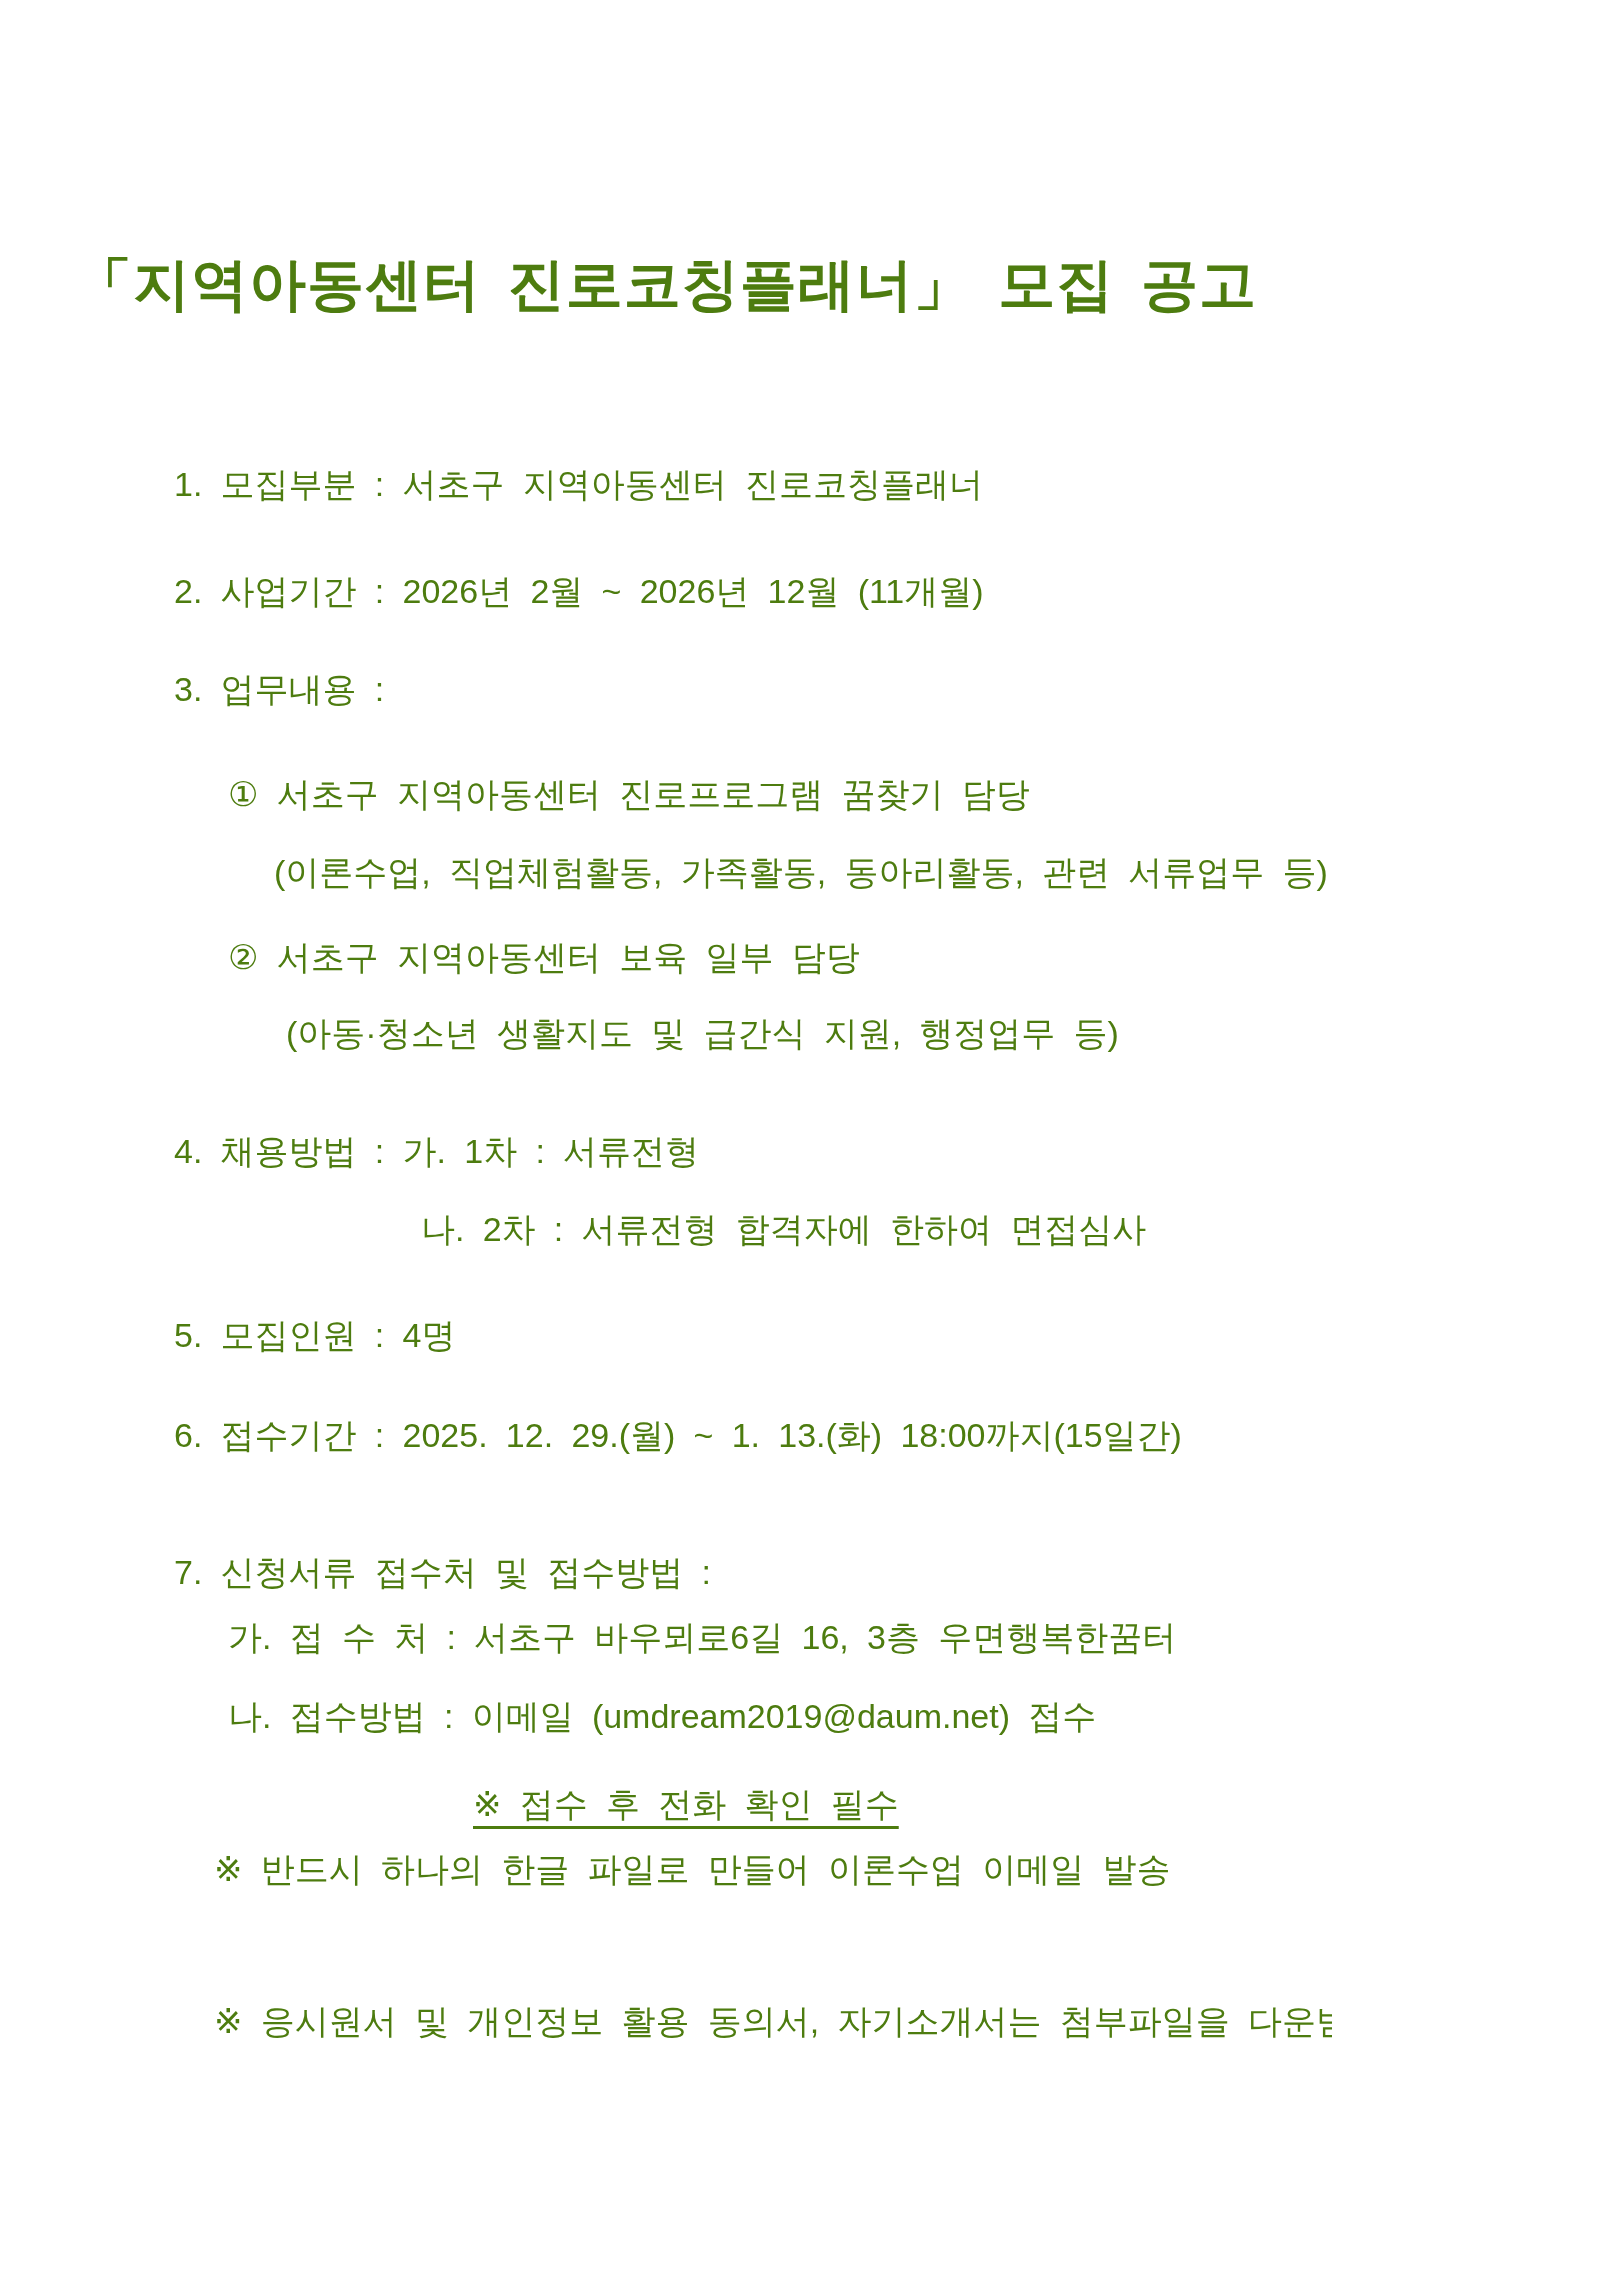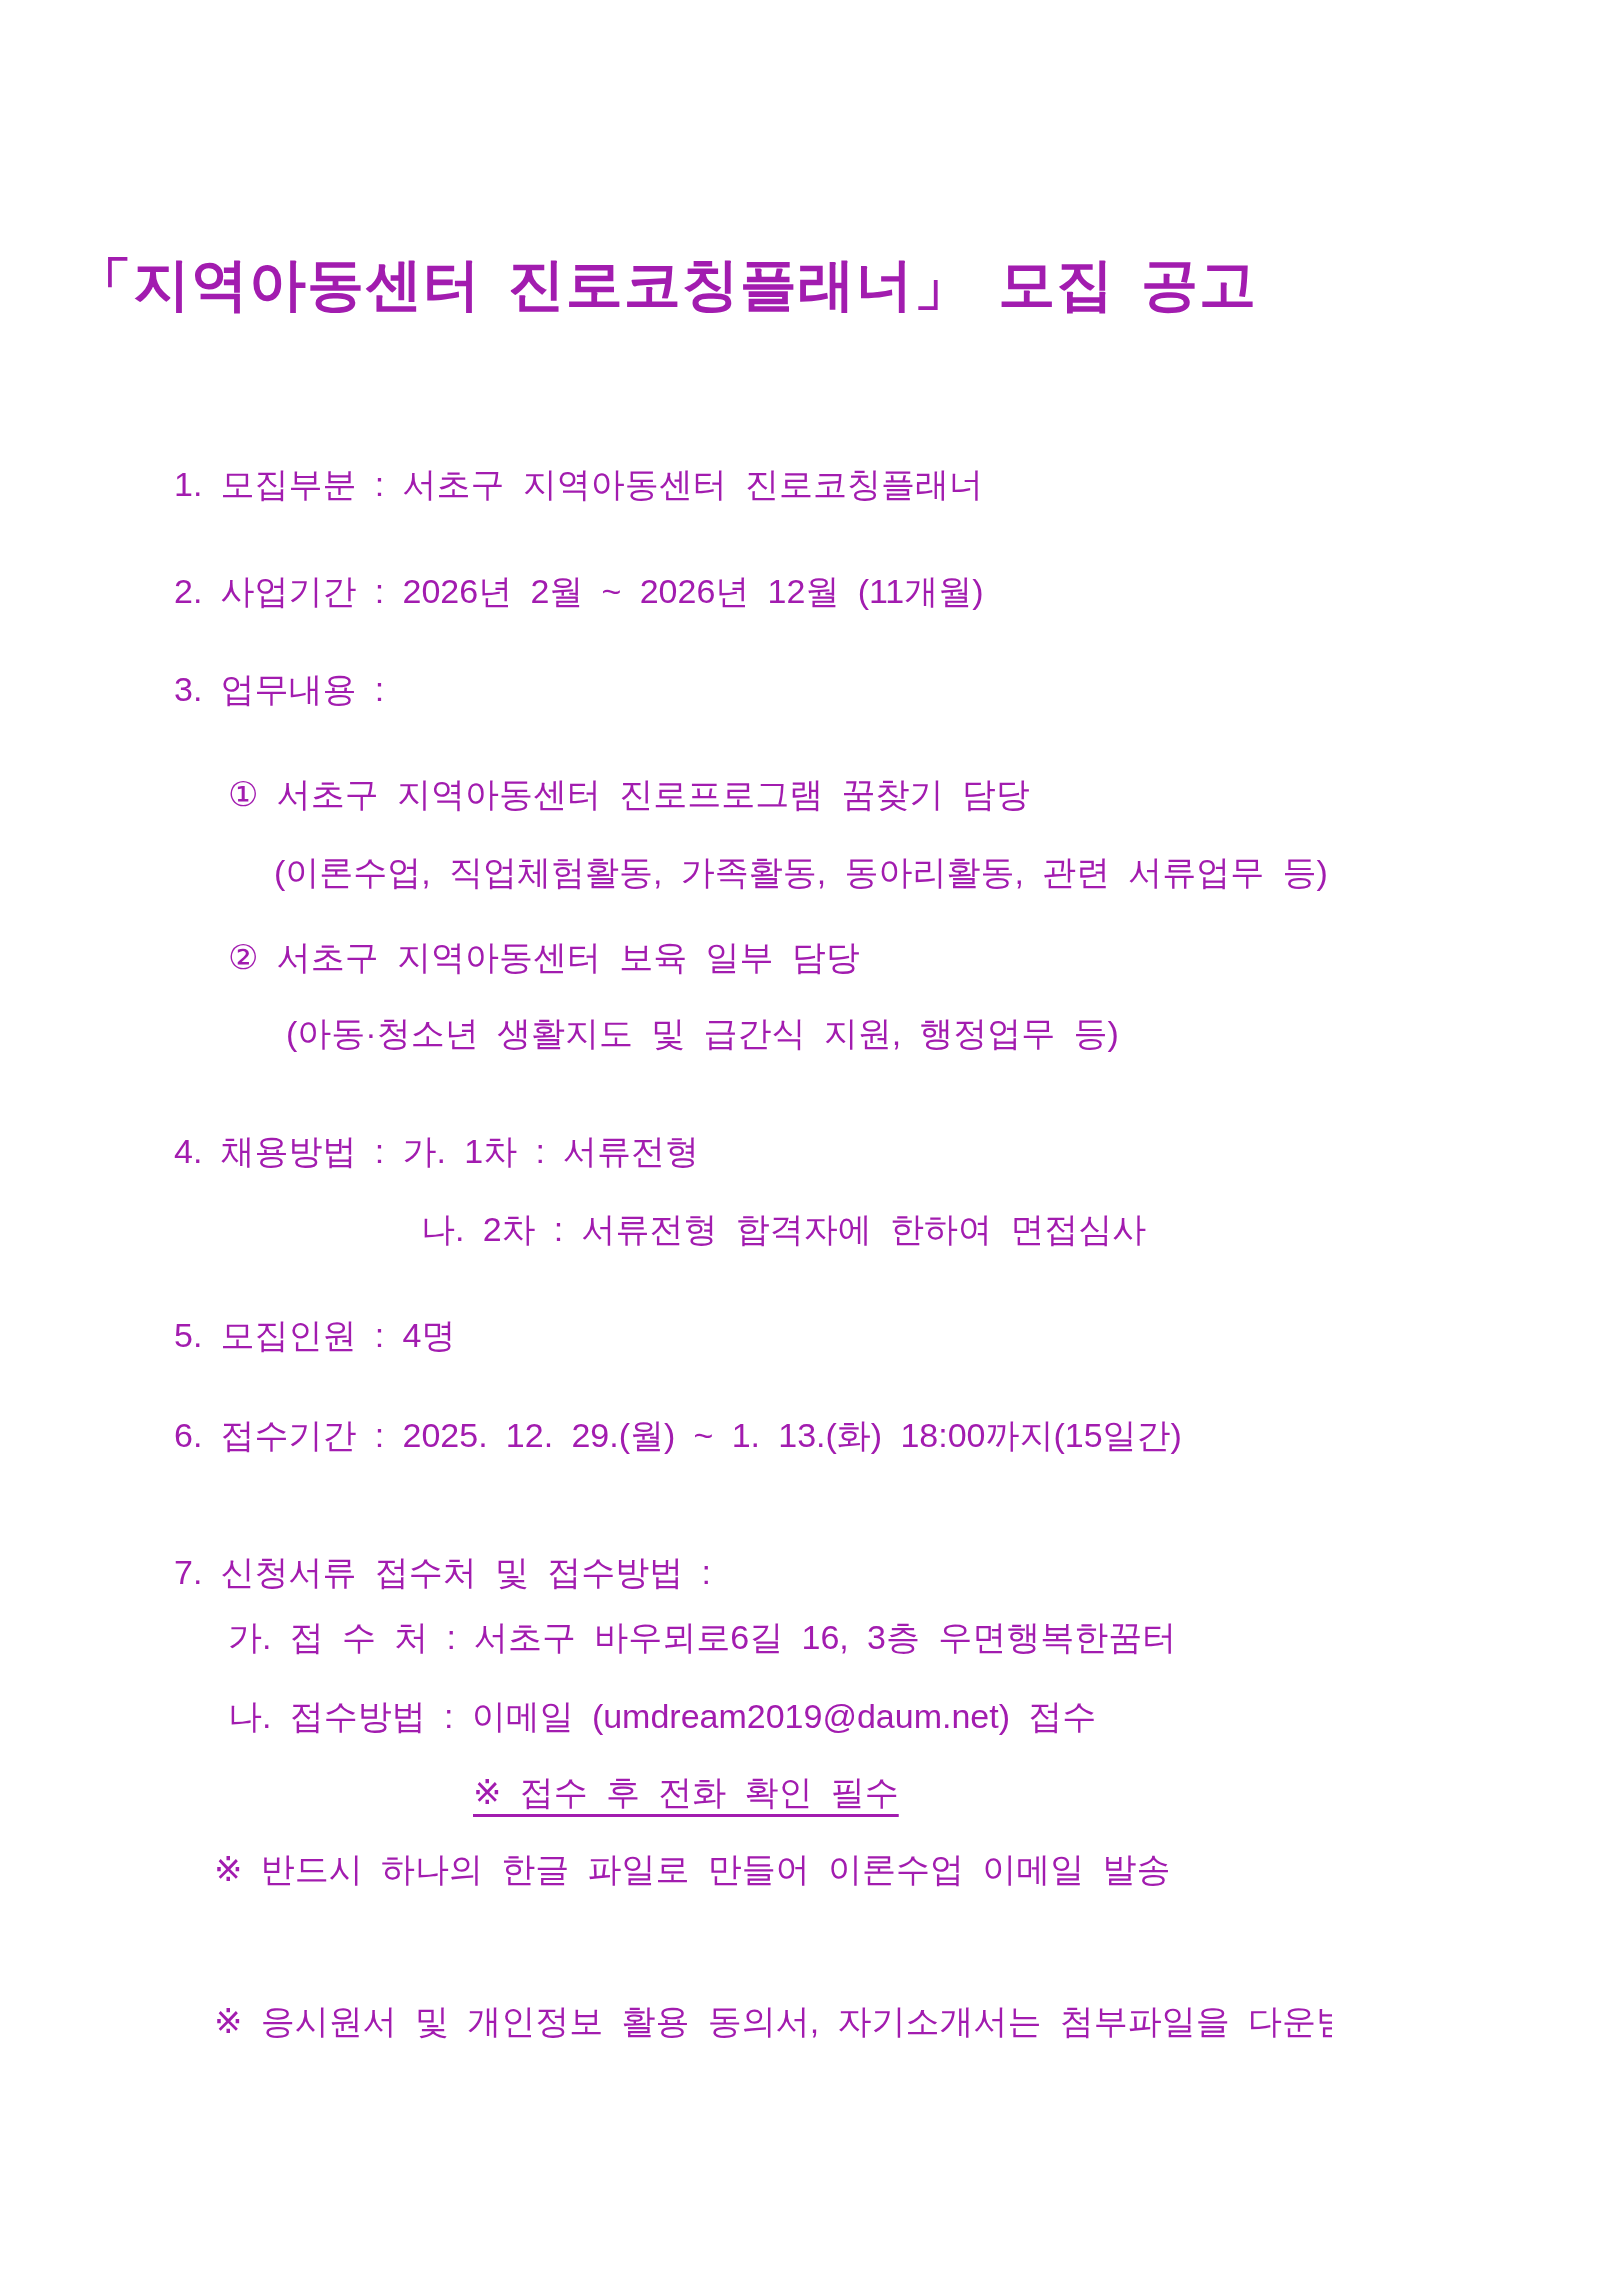--- a/index.html
+++ b/index.html
@@ -6,21 +6,21 @@
     margin: 0;
     padding: 0;
     background: #ffffff;
   }
   #page {
     position: relative;
     width: 1332px;
     height: 2291px;
     background: #ffffff;
     font-family: "Liberation Sans", "DejaVu Sans", sans-serif;
-    color: #a21caf;
+    color: #4d7c0f;
     overflow: hidden;
   }
   .doc-title {
     position: absolute;
     top: 247px;
     left: 0;
     width: 100%;
     text-align: center;
     font-size: 57px;
     font-weight: 700;
@@ -33,20 +33,21 @@
     font-size: 34px;
     line-height: 1.1;
     letter-spacing: 0;
     word-spacing: 8.8px;
     white-space: nowrap;
   }
   .u {
     text-decoration: underline;
     text-underline-offset: 9.8px;
     text-decoration-thickness: 2.5px;
+    margin-top: 12px;
   }
   
   .p1  { top: 466px;  left: 174px; }
   .p2  { top: 573px;  left: 174px; }
   .p3  { top: 671px;  left: 174px; }
   .p4  { top: 776px;  left: 228px; }
   .p5  { top: 854px;  left: 274px; }
   .p6  { top: 939px;  left: 228px; }
   .p7  { top: 1015px; left: 286px; }
   .p8  { top: 1133px; left: 174px; }

